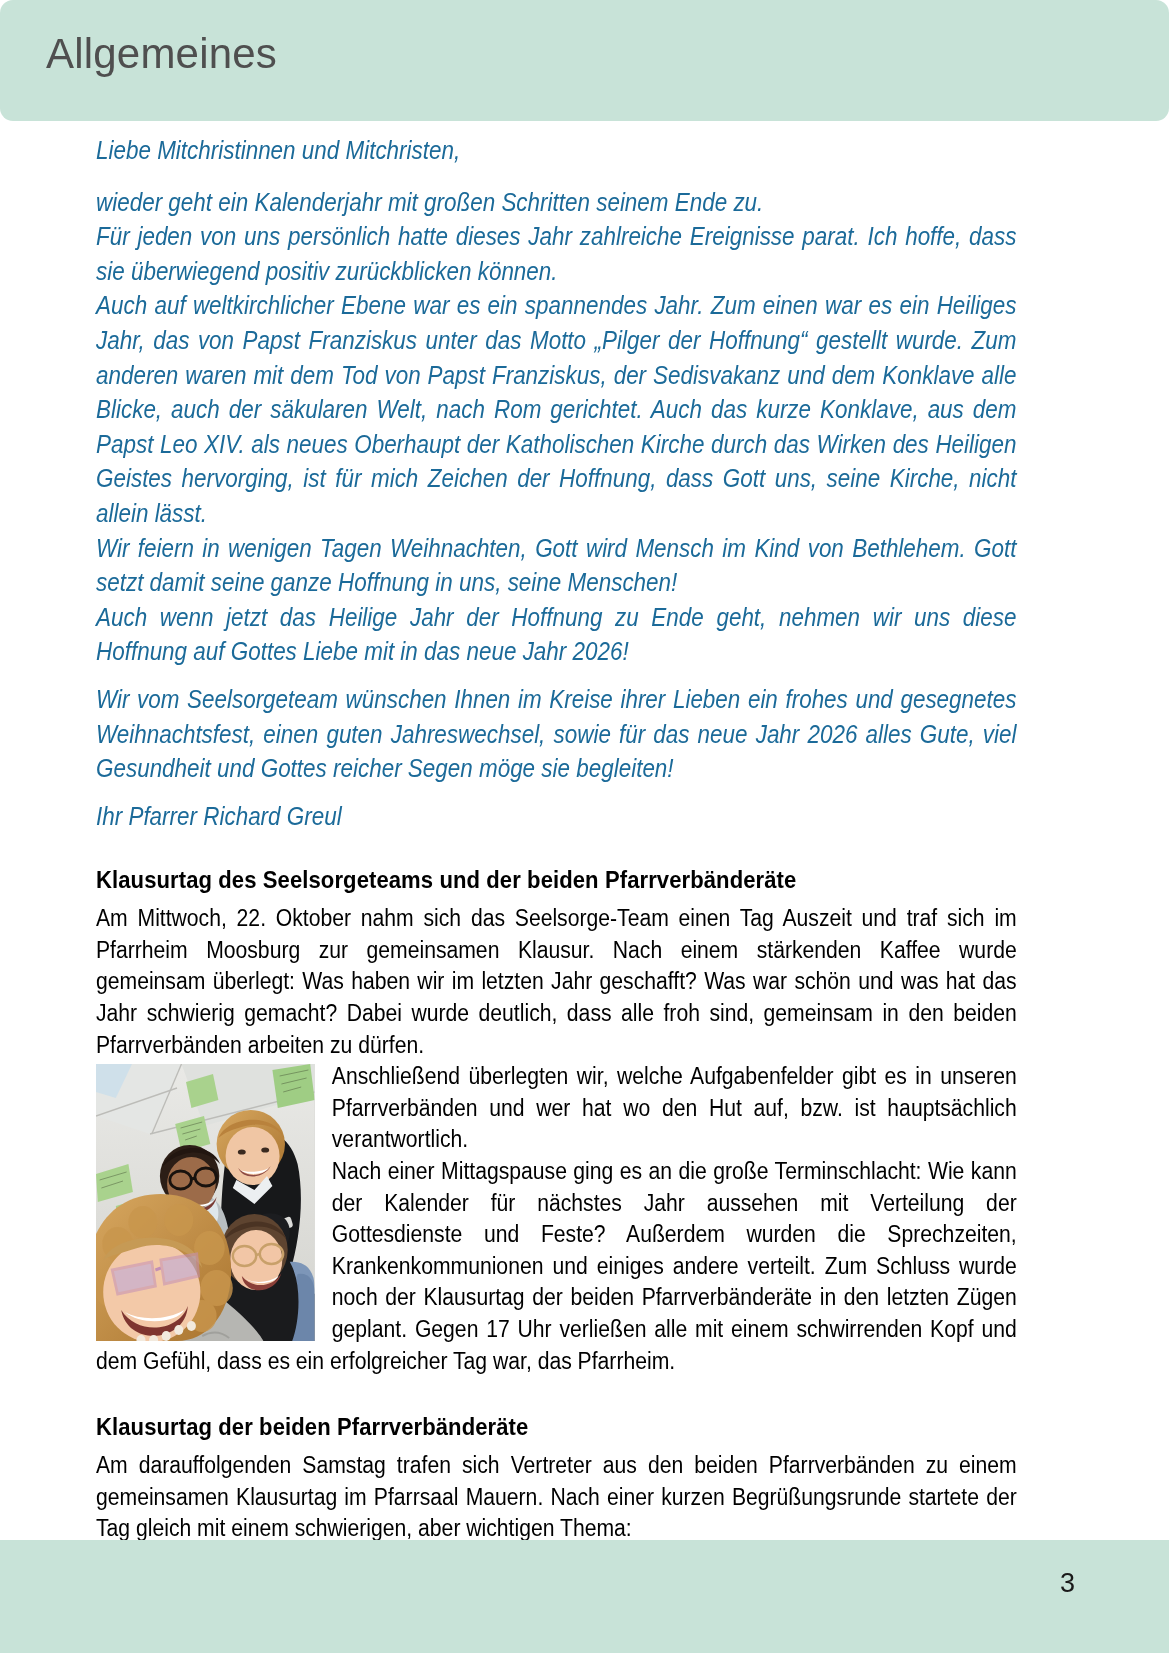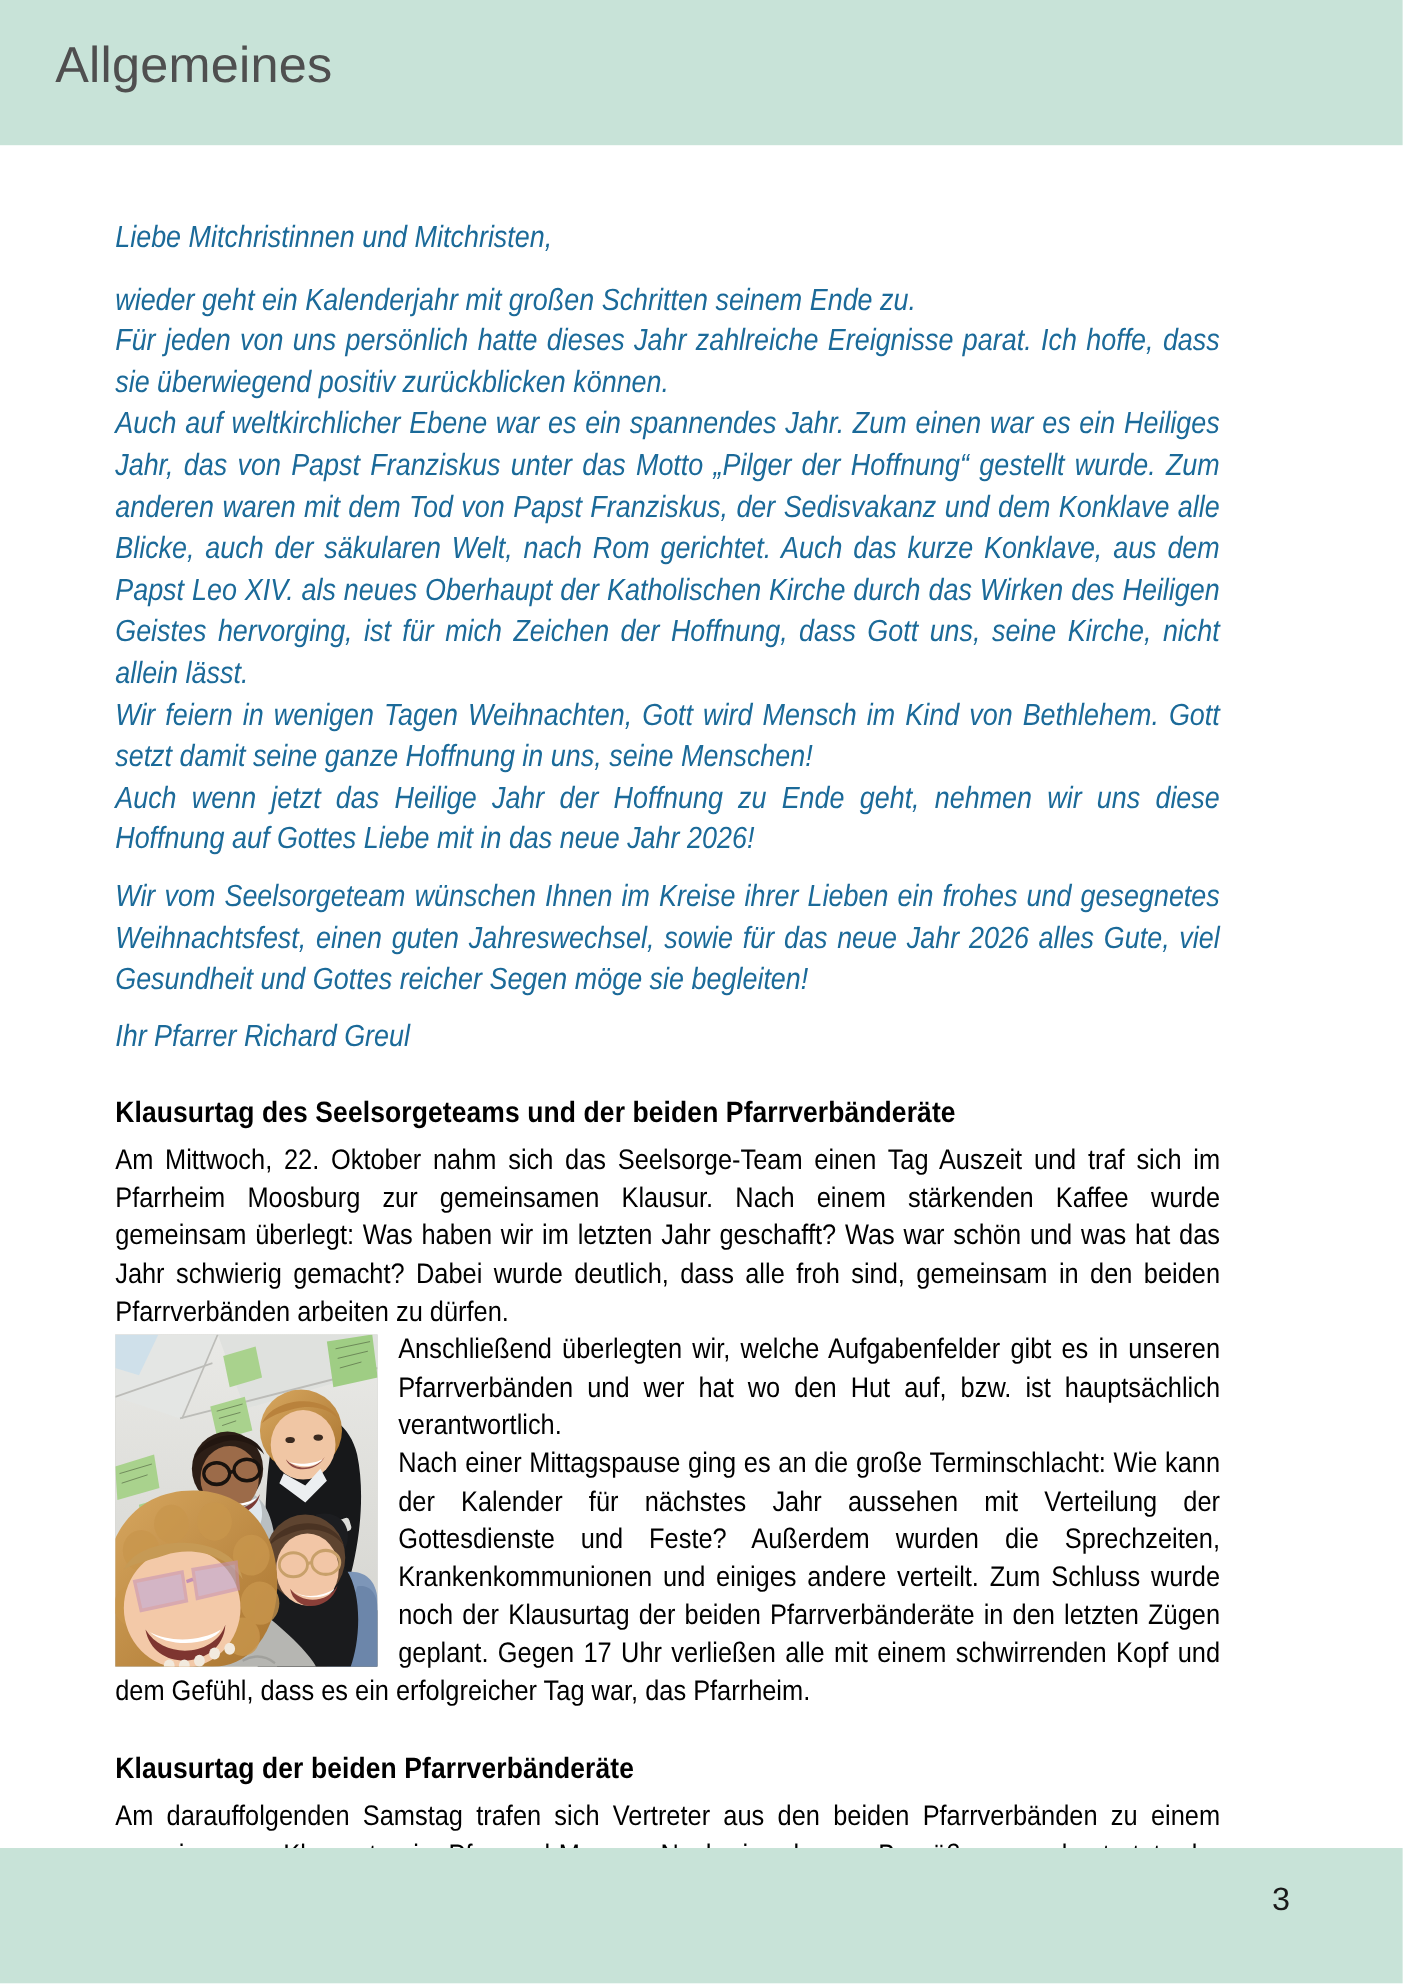--- a/index.html
+++ b/index.html
@@ -16,40 +16,40 @@
   }
 
   
   .header-band {
     position: absolute;
     left: 0;
     top: 0;
     width: 1169px;
     height: 121px;
     background: #c8e3d8;
+    border-radius: 13px;
   }
   .header-title {
     position: absolute;
     left: 46px;
     top: 30px;
     font-family: "Liberation Sans", sans-serif;
     font-size: 42px;
     font-weight: 400;
     color: #4f4f4f;
     letter-spacing: 0.2px;
     white-space: nowrap;
   }
 
   
   .content {
     position: absolute;
     left: 96px;
     top: 133px;
     width: 921px;
-    margin-top: 48px;
   }
 
   
   .letter {
     color: #1b6a99;
     font-family: "Liberation Sans Narrow", "Liberation Sans", sans-serif;
     font-style: italic;
     font-size: 25.5px;
     line-height: 34.6px;
     font-stretch: condensed;

